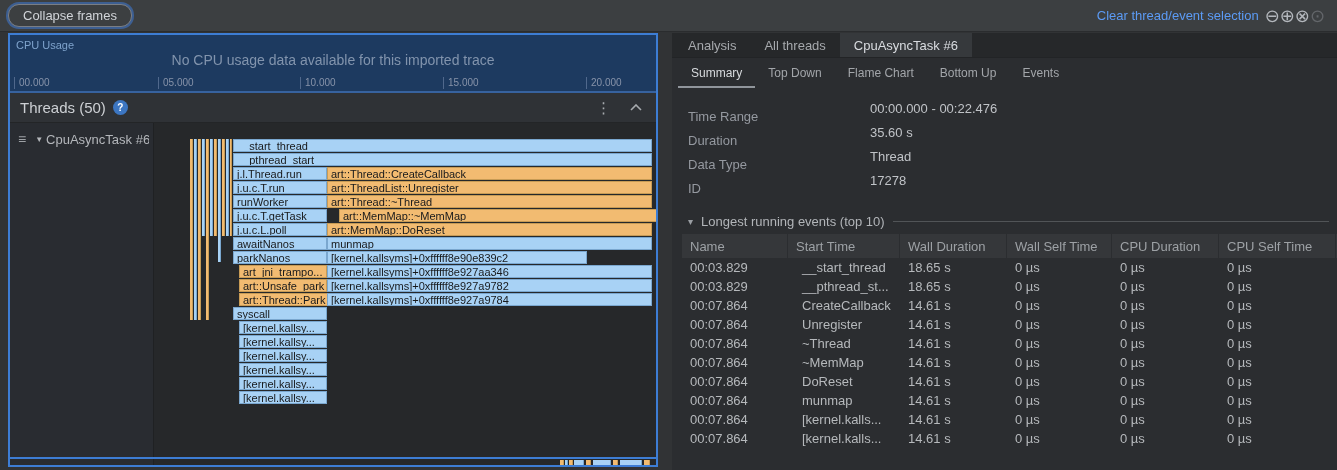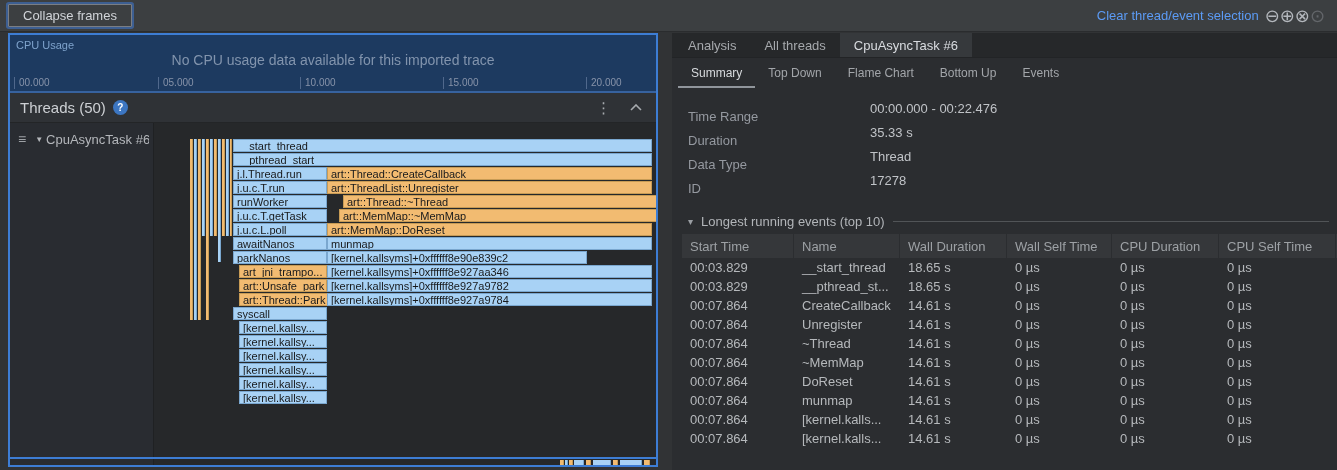--- a/index.html
+++ b/index.html
@@ -10,21 +10,21 @@
     -webkit-font-smoothing:antialiased;
   }
   
   .toolbar {
     position:absolute; top:0; left:0; right:0; height:32px;
     background:#3c3f41; border-bottom:1px solid #2a2c2e;
     display:flex; align-items:center; padding:0 12px 0 8px;
   }
   .collapse-btn {
     height:23px; padding:0 14px; font-size:13px; color:#d1d4d8;
-    background:#3c3f41; border:1px solid #7a7e84; border-radius:1px;
+    background:#3c3f41; border:1px solid #7a7e84; border-radius:11px;
     box-shadow:0 0 0 2px rgba(61,112,190,0.65);
     font-family:"Liberation Sans", sans-serif; cursor:default;
   }
   .toolbar-right { margin-left:auto; display:flex; align-items:center; gap:0; }
   .clear-link { color:#5c9bf5; font-size:13px; margin-right:6px; cursor:pointer; }
   .tb-icon { font-size:18px; line-height:18px; color:#b3b7bc; cursor:pointer; }
   .tb-icon.dim { color:#63666a; }
   
   .left-panel {
     position:absolute; left:8px; top:33px; width:650px; height:434px;
@@ -162,21 +162,21 @@
         </div>
       </div>
       <div class="flame-chart">
           <div class="bar bar-blue" style="left: 79px; top: 16px; width: 419px;">__start_thread</div>
           <div class="bar bar-blue" style="left: 79px; top: 30px; width: 419px;">__pthread_start</div>
           <div class="bar bar-blue" style="left: 79px; top: 44px; width: 94px;">j.l.Thread.run</div>
           <div class="bar bar-orange" style="left: 173px; top: 44px; width: 325px;">art::Thread::CreateCallback</div>
           <div class="bar bar-blue" style="left: 79px; top: 58px; width: 94px;">j.u.c.T.run</div>
           <div class="bar bar-orange" style="left: 173px; top: 58px; width: 325px;">art::ThreadList::Unregister</div>
           <div class="bar bar-blue" style="left: 79px; top: 72px; width: 94px;">runWorker</div>
-          <div class="bar bar-orange" style="left: 189px; top: 72px; width: 325px;">art::Thread::~Thread</div>
+          <div class="bar bar-orange" style="left: 173px; top: 72px; width: 325px;">art::Thread::~Thread</div>
           <div class="bar bar-blue" style="left: 79px; top: 86px; width: 94px;">j.u.c.T.getTask</div>
           <div class="bar bar-orange" style="left: 173px; top: 86px; width: 325px; margin-left: 12px;">art::MemMap::~MemMap</div>
           <div class="bar bar-blue" style="left: 79px; top: 100px; width: 94px;">j.u.c.L.poll</div>
           <div class="bar bar-orange" style="left: 173px; top: 100px; width: 325px;">art::MemMap::DoReset</div>
           <div class="bar bar-blue" style="left: 79px; top: 114px; width: 94px;">awaitNanos</div>
           <div class="bar bar-blue" style="left: 173px; top: 114px; width: 325px;">munmap</div>
           <div class="bar bar-blue" style="left: 79px; top: 128px; width: 94px;">parkNanos</div>
           <div class="bar bar-blue" style="left: 173px; top: 128px; width: 260px;">[kernel.kallsyms]+0xffffff8e90e839c2</div>
           <div class="bar bar-orange" style="left: 85px; top: 142px; width: 88px;">art_jni_trampo...</div>
           <div class="bar bar-blue" style="left: 173px; top: 142px; width: 325px;">[kernel.kallsyms]+0xffffff8e927aa346</div>
@@ -229,40 +229,40 @@
       <span class="rp-subtab">Bottom Up</span>
       <span class="rp-subtab">Events</span>
     </div>
     <div class="rp-summary">
       <div class="sum-row">
         <span class="sum-label">Time Range</span>
         <span class="sum-value">00:00.000 - 00:22.476</span>
       </div>
       <div class="sum-row">
         <span class="sum-label">Duration</span>
-        <span class="sum-value">35.33 s</span>
+        <span class="sum-value">35.60 s</span>
       </div>
       <div class="sum-row">
         <span class="sum-label">Data Type</span>
         <span class="sum-value">Thread</span>
       </div>
       <div class="sum-row">
         <span class="sum-label">ID</span>
         <span class="sum-value">17278</span>
       </div>
     </div>
     <div class="rp-events-header">
       <span class="sect-caret">▾</span>
       <span class="sect-title">Longest running events (top 10)</span>
       <span class="sect-rule"></span>
     </div>
     <div class="rp-table">
       <div class="rp-thead">
+          <div class="th" style="width: 106px;">Name</div>
           <div class="th" style="width: 112px;">Start Time</div>
-          <div class="th" style="width: 106px;">Name</div>
           <div class="th" style="width: 107px;">Wall Duration</div>
           <div class="th" style="width: 105px;">Wall Self Time</div>
           <div class="th" style="width: 107px;">CPU Duration</div>
           <div class="th" style="width: 117px;">CPU Self Time</div>
         </div>
       <div class="rp-tbody">
           <div class="tr">
             <div class="td" style="width: 112px;">00:03.829</div>
             <div class="td" style="width: 106px;">__start_thread</div>
             <div class="td" style="width: 107px;">18.65 s</div>

